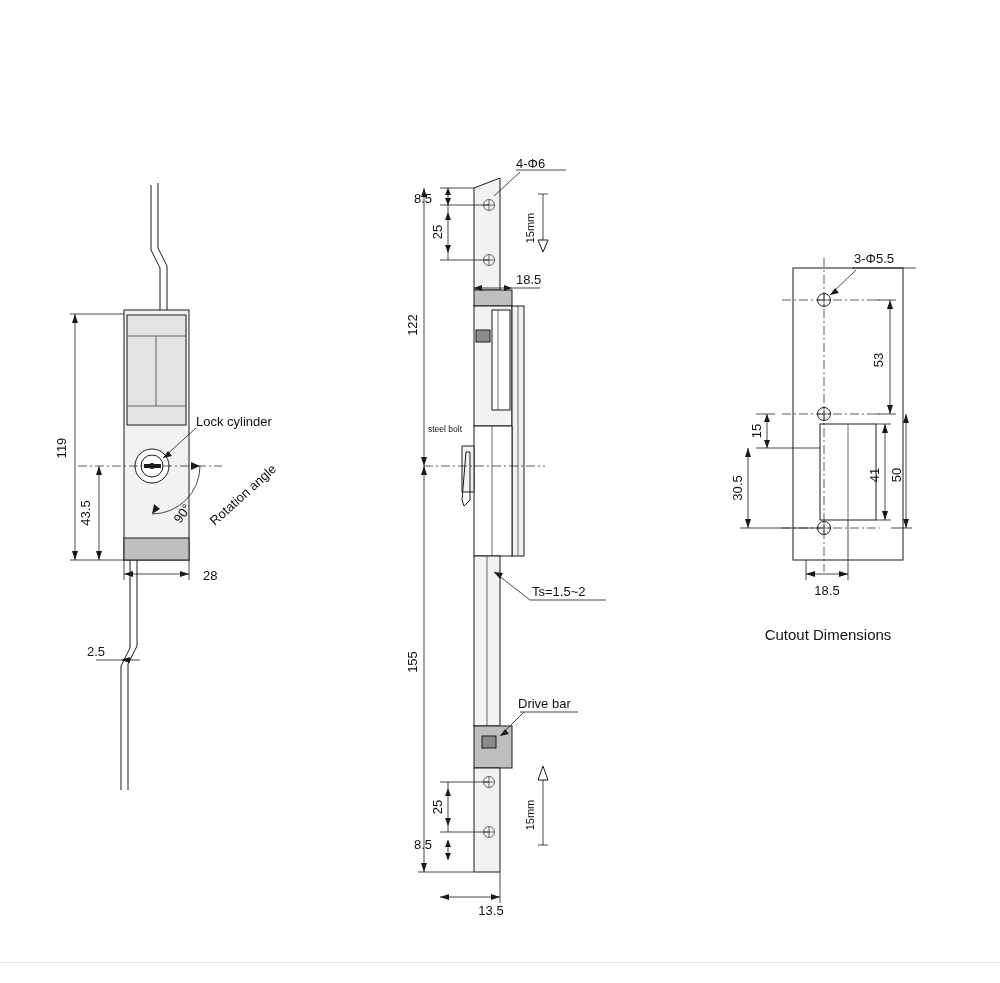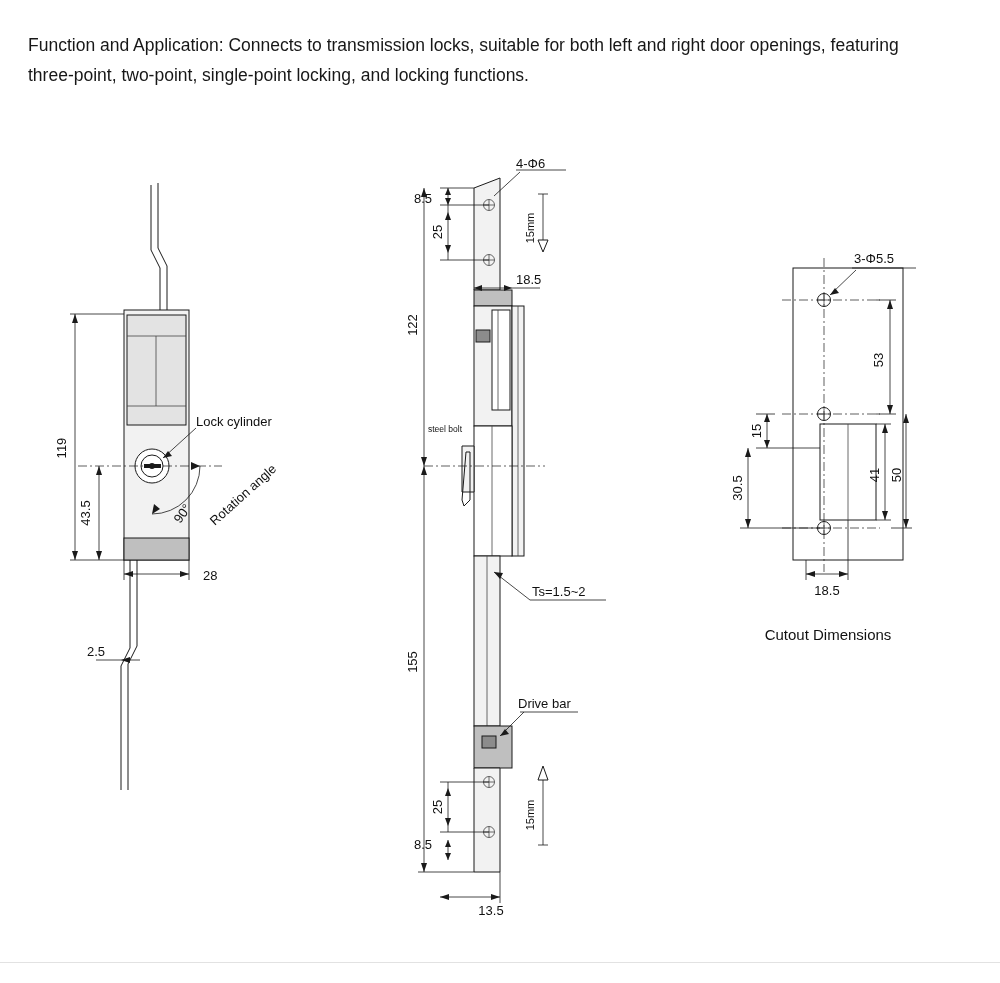--- a/index.html
+++ b/index.html
@@ -107,21 +107,20 @@
     fill: #ffffff;
     stroke: #1a1a1a;
     stroke-width: 1;
   }
 </style>
 </head>
 <body>
 
 <div id="page">
 
-  <div class="desc">Function and Application: Connects to transmission locks, suitable for both left and right door openings, featuring three-point, two-point, single-point locking, and locking functions.</div>
 
   <svg class="dwg" viewBox="0 0 1000 983">
 
     <g>
 
       <path class="ln" d="M151 185 L151 250 L160 268 L160 310"></path>
       <path class="ln" d="M158 183 L158 248 L167 266 L167 310"></path>
 
       <rect class="hatch-body" x="124" y="310" width="65" height="250"></rect>
 

